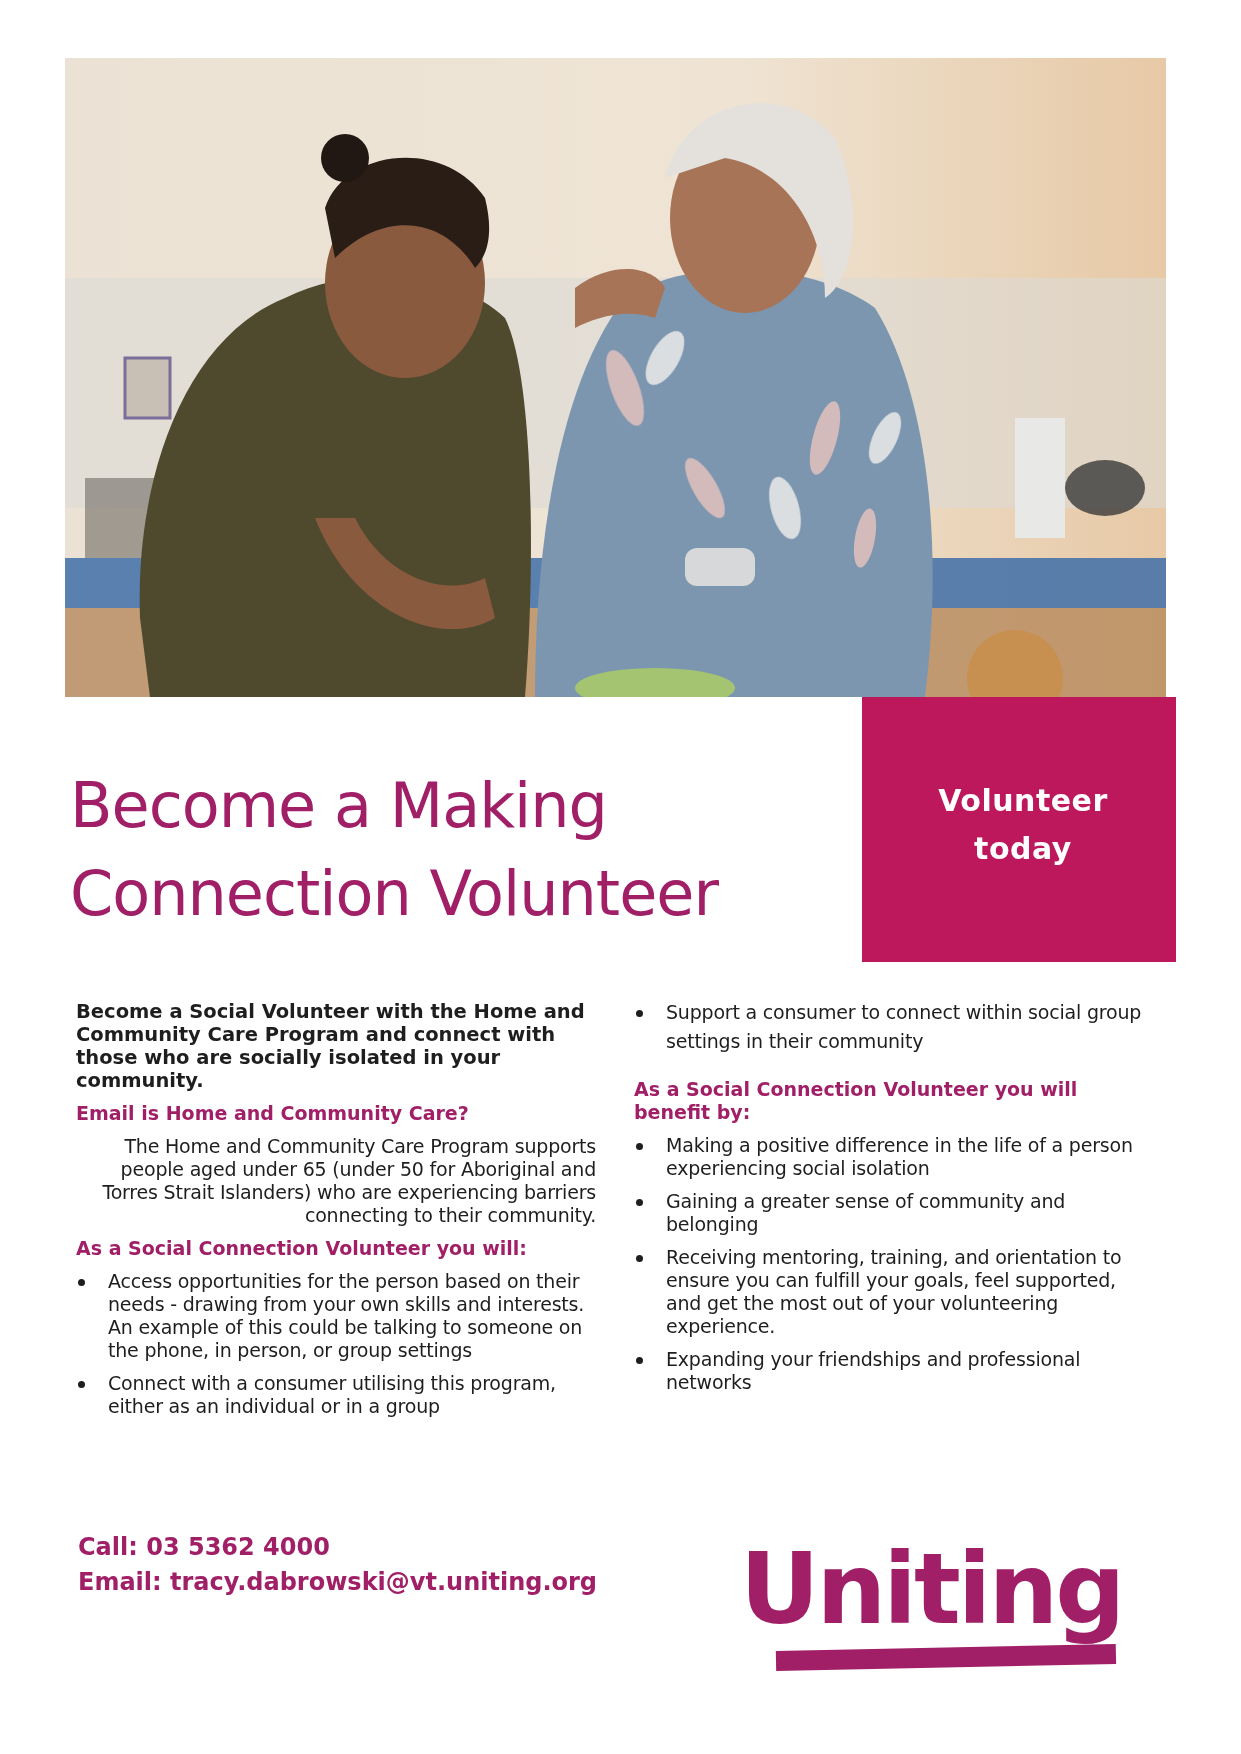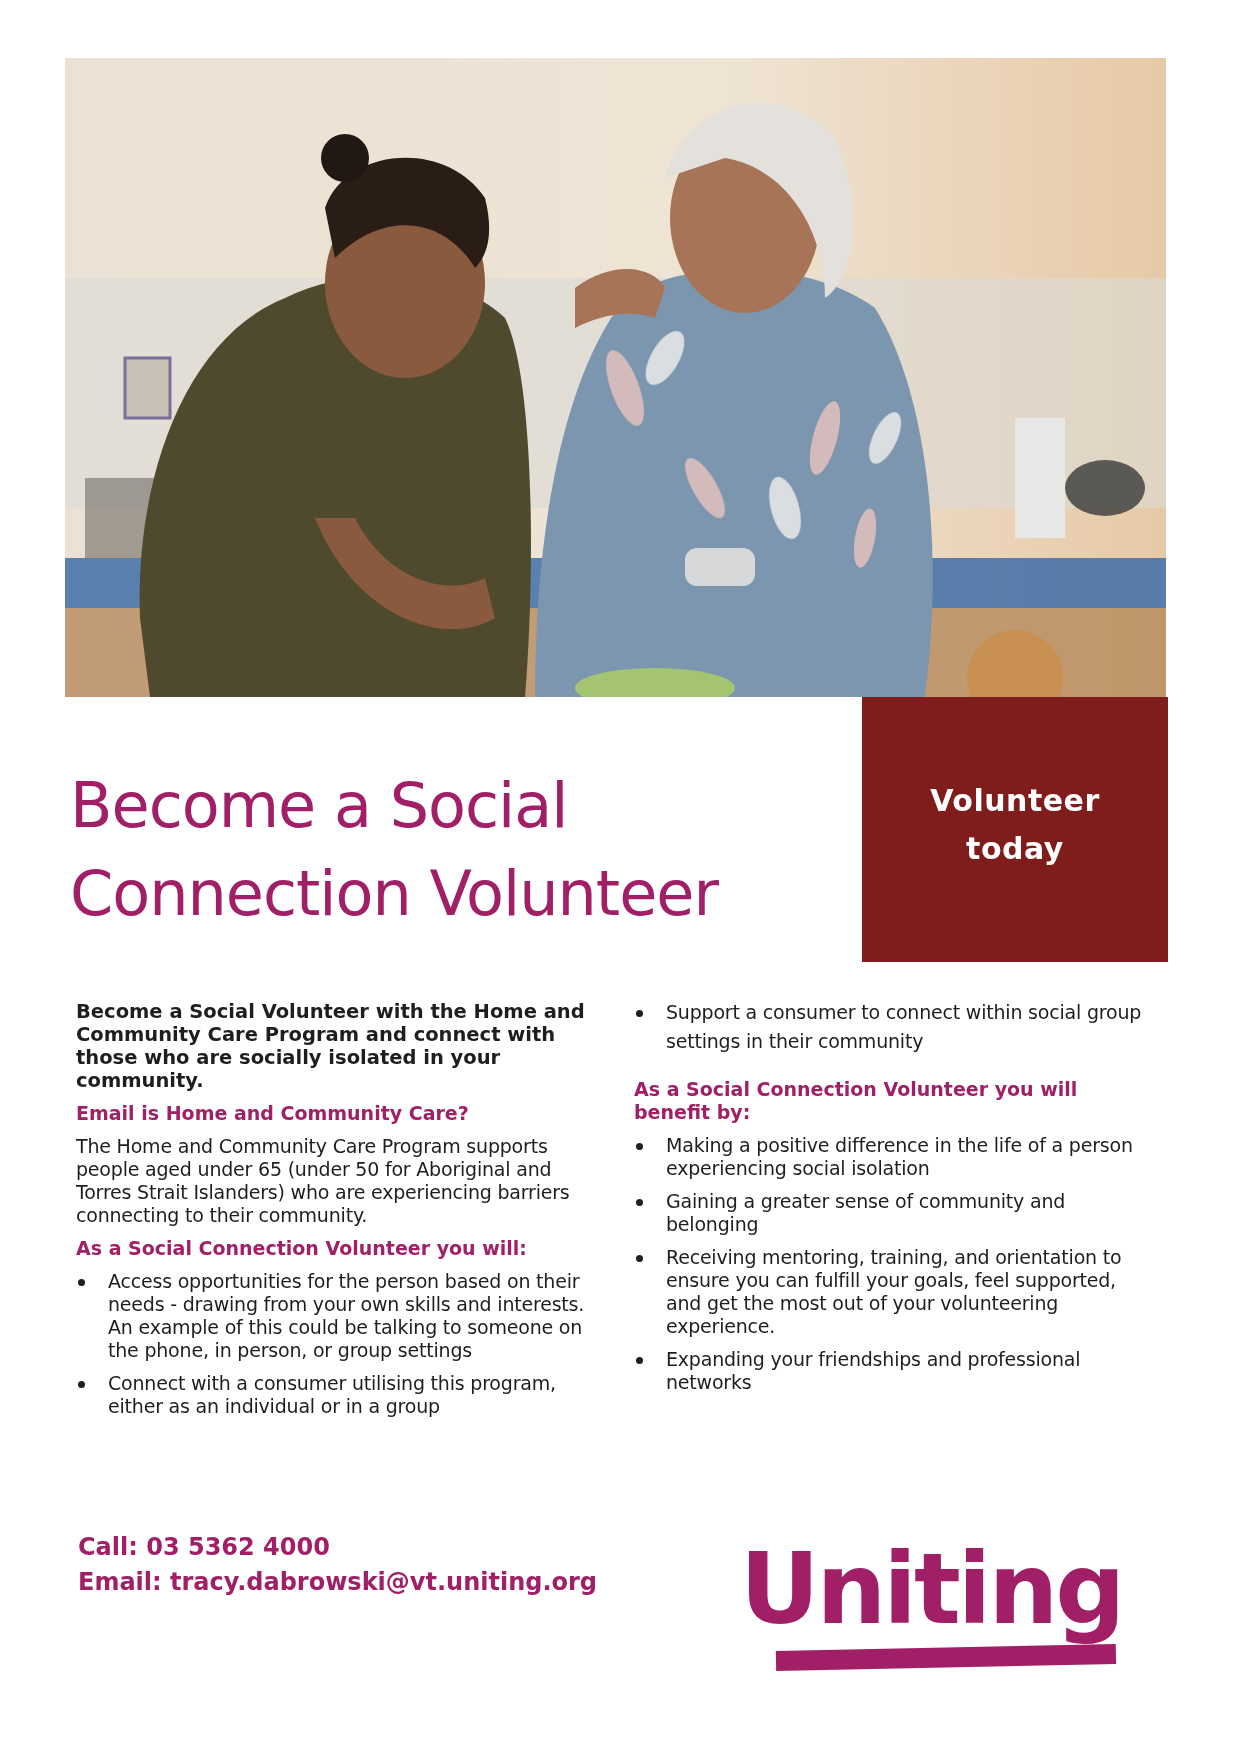--- a/index.html
+++ b/index.html
@@ -7,37 +7,37 @@
     width: 1241px; height: 1754px; background: #ffffff; position: relative; overflow: hidden;
     font-family: "DejaVu Sans", "Liberation Sans", sans-serif; color: #1e1e1e;
   }
   .photo {
     position: absolute; left: 65px; top: 58px; width: 1101px; height: 639px; overflow: hidden;
     background: linear-gradient(180deg, #efe4d6 0%, #ece0cf 40%, #e4dcd2 60%, #c9c2b8 100%);
   }
   .photo svg { position: absolute; left: 0; top: 0; width: 100%; height: 100%; }
   .cta-box {
     position: absolute; left: 862px; top: 697px; width: 306px; height: 265px;
-    background: #7f1d1d; display: flex; align-items: center; justify-content: center; text-align: center;
+    background: #be185d; display: flex; align-items: center; justify-content: center; text-align: center; padding-left: 8px;
   }
   .cta-text {
     color: #ffffff; font-family: "DejaVu Sans", sans-serif; font-weight: bold;
     font-size: 30px; line-height: 48px; letter-spacing: 0.5px; white-space: pre-line; margin-top: -10px;
   }
   .headline {
     position: absolute; left: 70px; top: 762px; width: 780px;
     color: #a01f66; font-family: "DejaVu Sans", sans-serif; font-size: 62px; font-weight: 500;
     line-height: 88px; letter-spacing: -1px;
   }
   .col { position: absolute; width: 520px; }
   .col-left { left: 76px; top: 1000px; }
   .col-right { left: 634px; top: 998px; width: 520px; }
   .intro { font-weight: bold; font-size: 19.5px; line-height: 23px; color: #1e1e1e; margin: 0 0 10px 0; }
   .subhead { color: #a01f66; font-weight: bold; font-size: 19px; line-height: 23px; margin: 0 0 10px 0; }
-  .para { font-family: "DejaVu Sans", sans-serif; font-size: 19px; line-height: 23px; color: #1e1e1e; margin: 0 0 10px 0; letter-spacing: -0.2px; }
+  .para { font-family: "DejaVu Sans", sans-serif; font-size: 19px; line-height: 23px; color: #1e1e1e; margin: 0 0 10px 0; letter-spacing: -0.2px; text-align: right; }
   ul.bullets { list-style: none; padding: 0; margin: 0; }
   ul.bullets li { position: relative; padding-left: 32px; font-size: 19px; line-height: 23px; margin-bottom: 10px; color: #1e1e1e; letter-spacing: -0.2px; }
   ul.bullets li .dot { position: absolute; left: 2px; top: 9px; width: 7px; height: 7px; border-radius: 50%; background: #1e1e1e; }
   .col-right .first li { line-height: 29px; }
   .col-right .first li .dot { top: 12px; }
   .col-right .subhead { margin-top: 22px; }
   .contact { position: absolute; left: 78px; top: 1530px; color: #a01f66; font-weight: bold; font-size: 24px; line-height: 35px; }
   .logo { position: absolute; left: 740px; top: 1534px; width: 420px; height: 140px; }
   .logo-word { position: absolute; left: 0; top: 0; color: #a11f66; font-family: "DejaVu Sans", sans-serif; font-weight: bold; font-size: 98px; line-height: 110px; letter-spacing: -3px; }
   .logo-bar { position: absolute; left: 36px; top: 117px; width: 340px; height: 20px; background: #a11f66; transform: rotate(-1.2deg); transform-origin: left center; }
@@ -89,21 +89,21 @@
     </g>
   </svg>
 </div>
 
 <div class="cta-box">
   <div class="cta-text">Volunteer
 today</div>
 </div>
 
 <h1 class="headline" style="margin:0;">
-  <span style="display:block">Become a Social</span>
+  <span style="display:block">Become a Making</span>
   <span style="display:block">Connection Volunteer</span>
 </h1>
 
 <div class="col col-left">
   <p class="intro">Become a Social Volunteer with the Home and Community Care Program and connect with those who are socially isolated in your community.</p>
   <h3 class="subhead">Email is Home and Community Care?</h3>
   <p class="para">The Home and Community Care Program supports people aged under 65 (under 50 for Aboriginal and Torres Strait Islanders) who are experiencing barriers connecting to their community.</p>
   <h3 class="subhead">As a Social Connection Volunteer you will:</h3>
   <ul class="bullets">
     <li><span class="dot"></span><span>Access opportunities for the person based on their needs - drawing from your own skills and interests. An example of this could be talking to someone on the phone, in person, or group settings</span></li>

